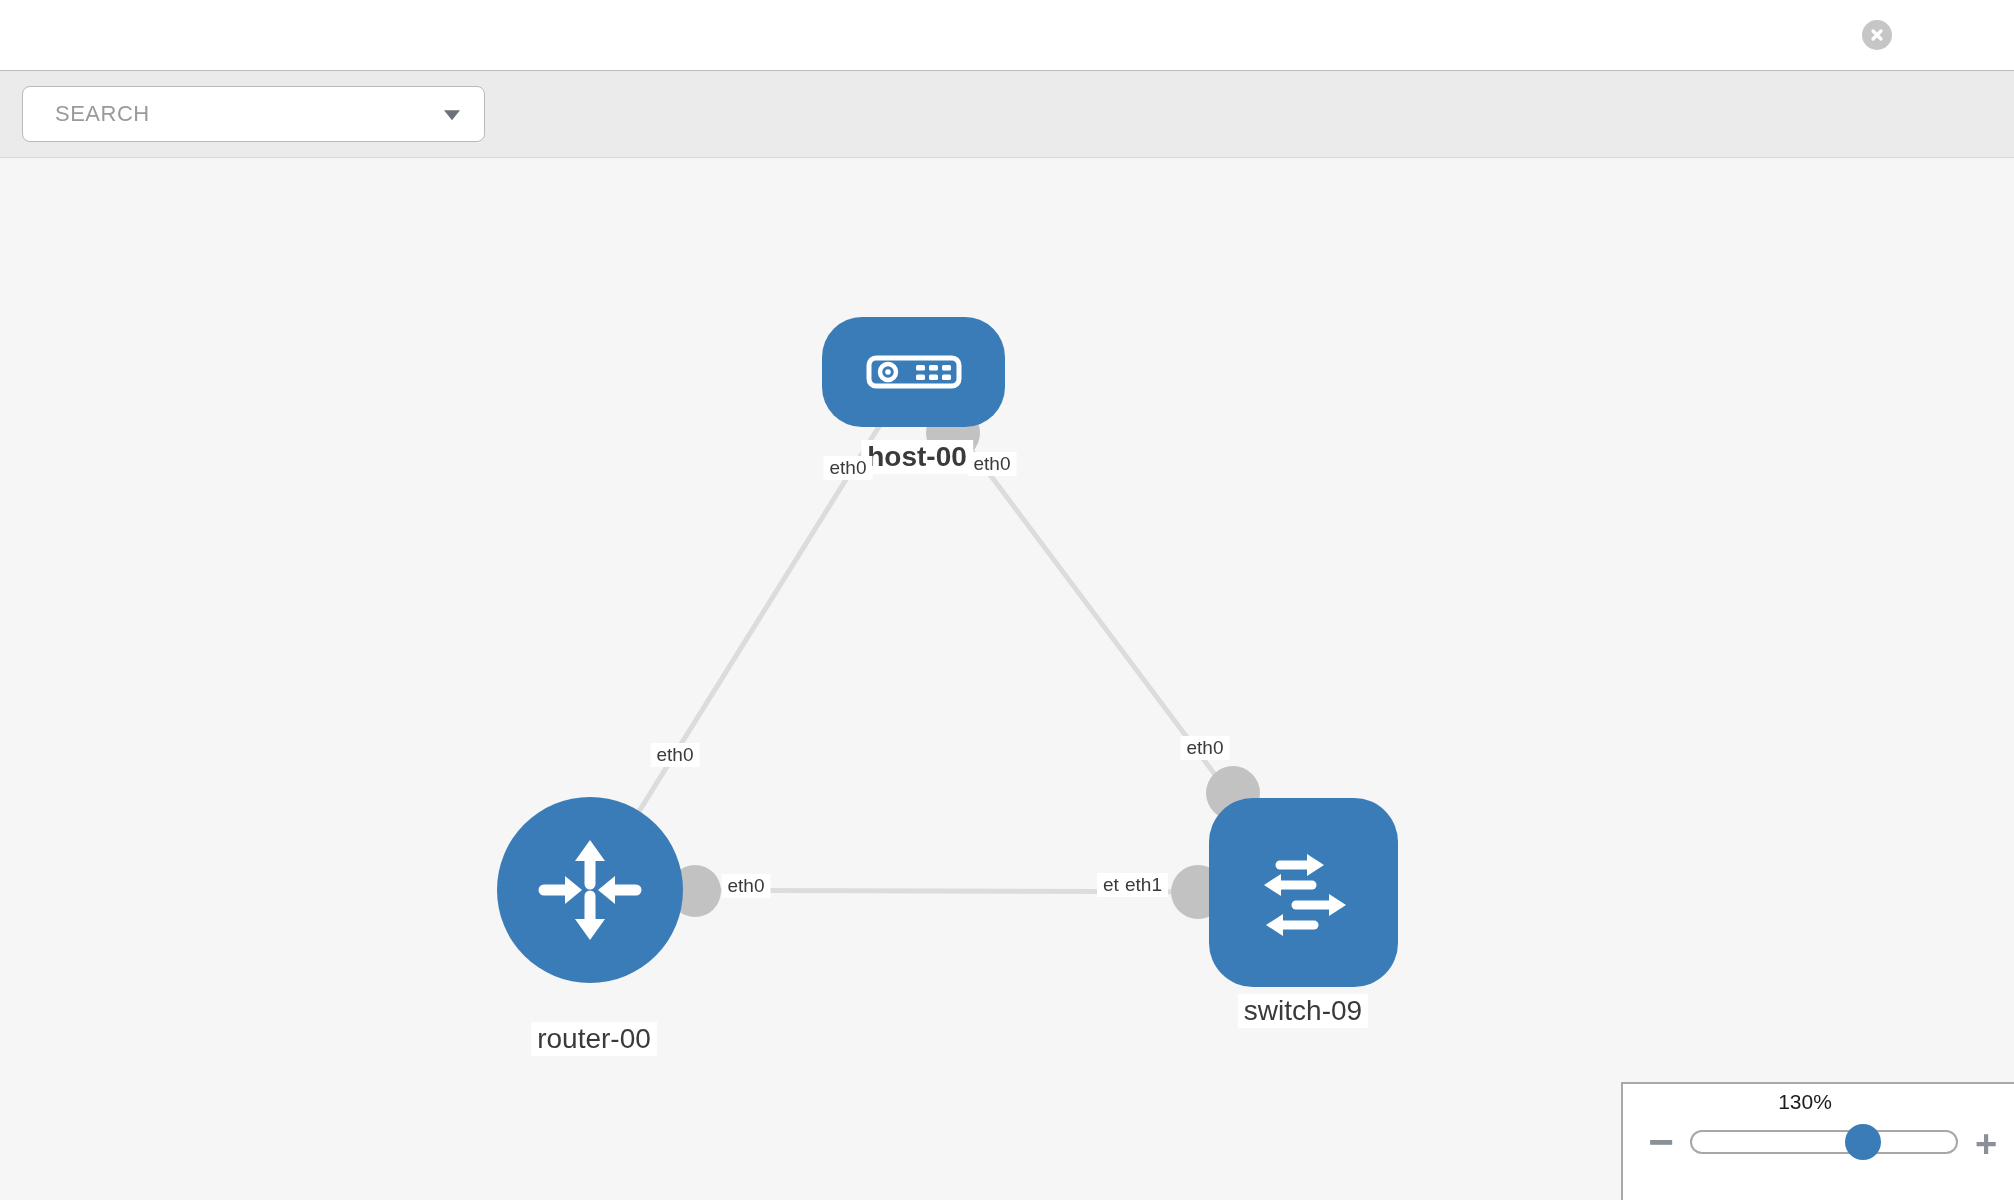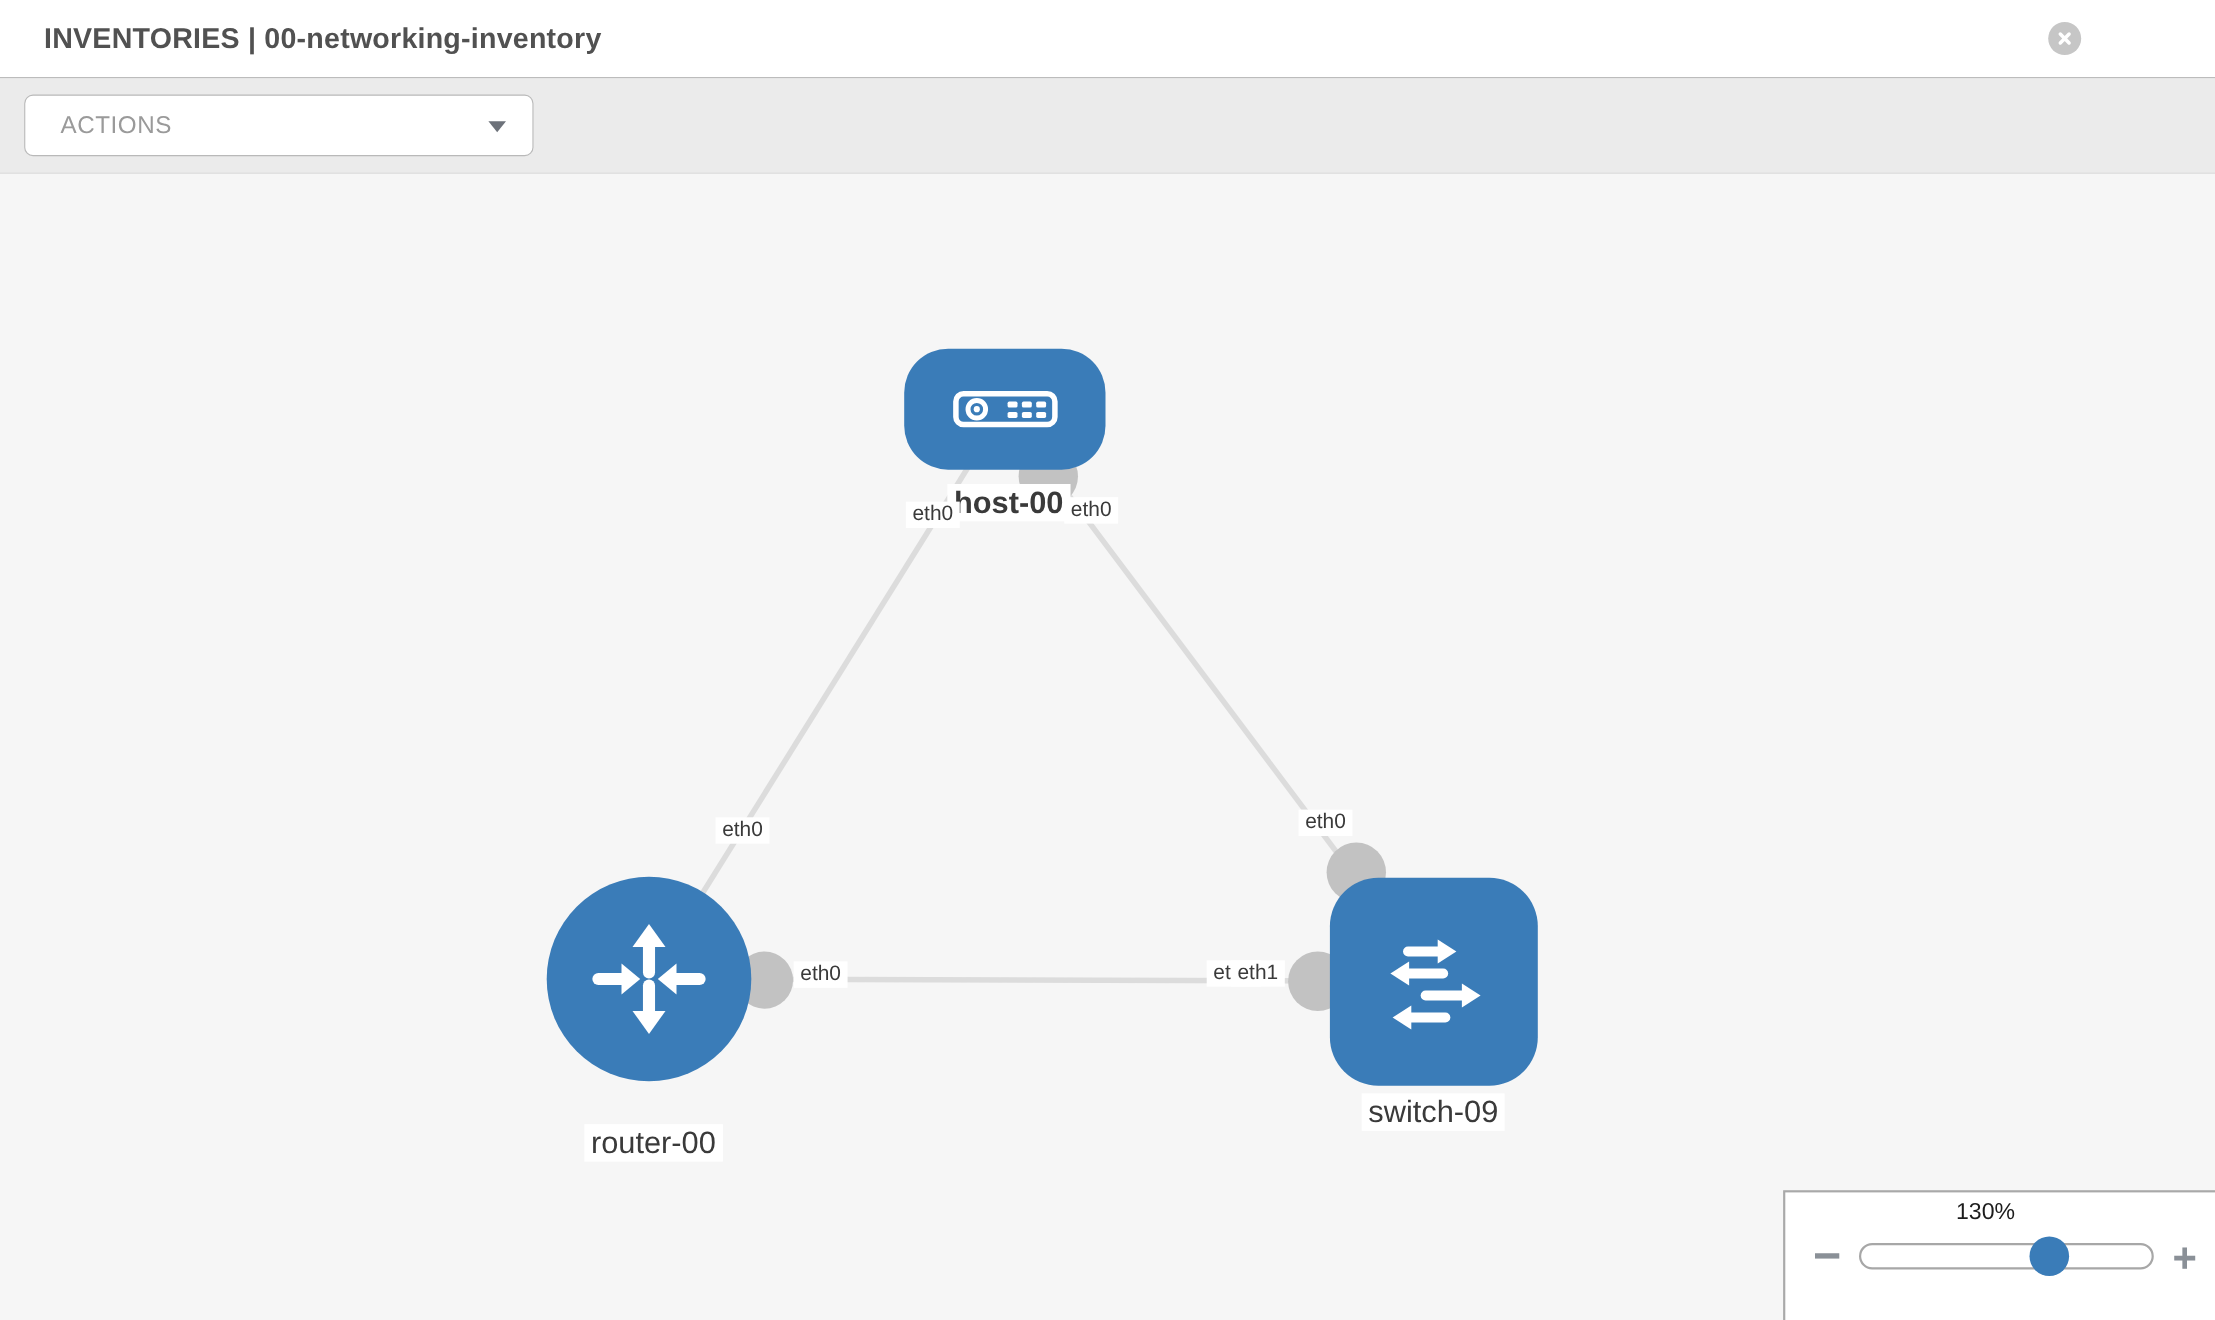--- a/index.html
+++ b/index.html
@@ -81,33 +81,32 @@
     position:absolute;left:222px;top:40px;width:36px;height:36px;border-radius:50%;
     background:#3a7cb8;cursor:grab;
   }
 </style>
 </head>
 <body>
 
 <div class="app">
 
   <div class="header">
-    <div class="page-title">INVENTORIES | 00-networking-inventory</div>
     <div class="close-btn">
       <span style="display:flex;">
         <svg viewBox="0 0 20 20">
             <path d="M5 5 L15 15 M15 5 L5 15" stroke="#ffffff" stroke-width="4" stroke-linecap="round" fill="none"></path>
           </svg>
       </span>
     </div>
   </div>
 
   <div class="toolbar">
     <div class="dropdown actions-dd">
-      <span class="dropdown-label">ACTIONS</span>
+      <span class="dropdown-label">SEARCH</span>
       <span class="caret"></span>
     </div>
 
     <div class="tool-icon wrench-btn">
       <span style="display:flex;">
         <svg viewBox="0 0 512 512">
             <path d="M507.73 109.1c-2.24-9.03-13.54-12.09-20.12-5.51l-74.36 74.36-67.88-11.31-11.31-67.88 74.36-74.36c6.62-6.62 3.43-17.9-5.66-20.16-47.38-11.74-99.55.91-136.58 37.93-39.64 39.64-50.55 97.1-34.05 147.2L18.74 402.76c-24.99 24.99-24.99 65.51 0 90.5 24.99 24.99 65.51 24.99 90.5 0l213.21-213.21c50.12 16.71 107.47 5.68 147.37-34.22 37.07-37.07 49.7-89.32 37.91-136.73zM64 472c-13.25 0-24-10.75-24-24 0-13.26 10.75-24 24-24s24 10.74 24 24c0 13.25-10.75 24-24 24z"></path>
           </svg>
       </span>
     </div>

